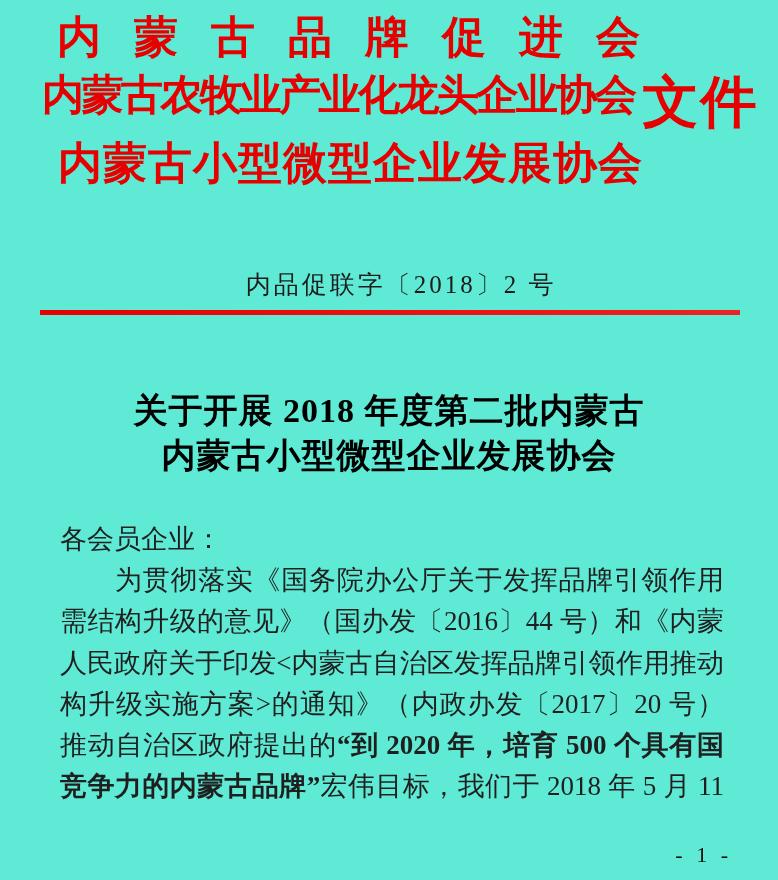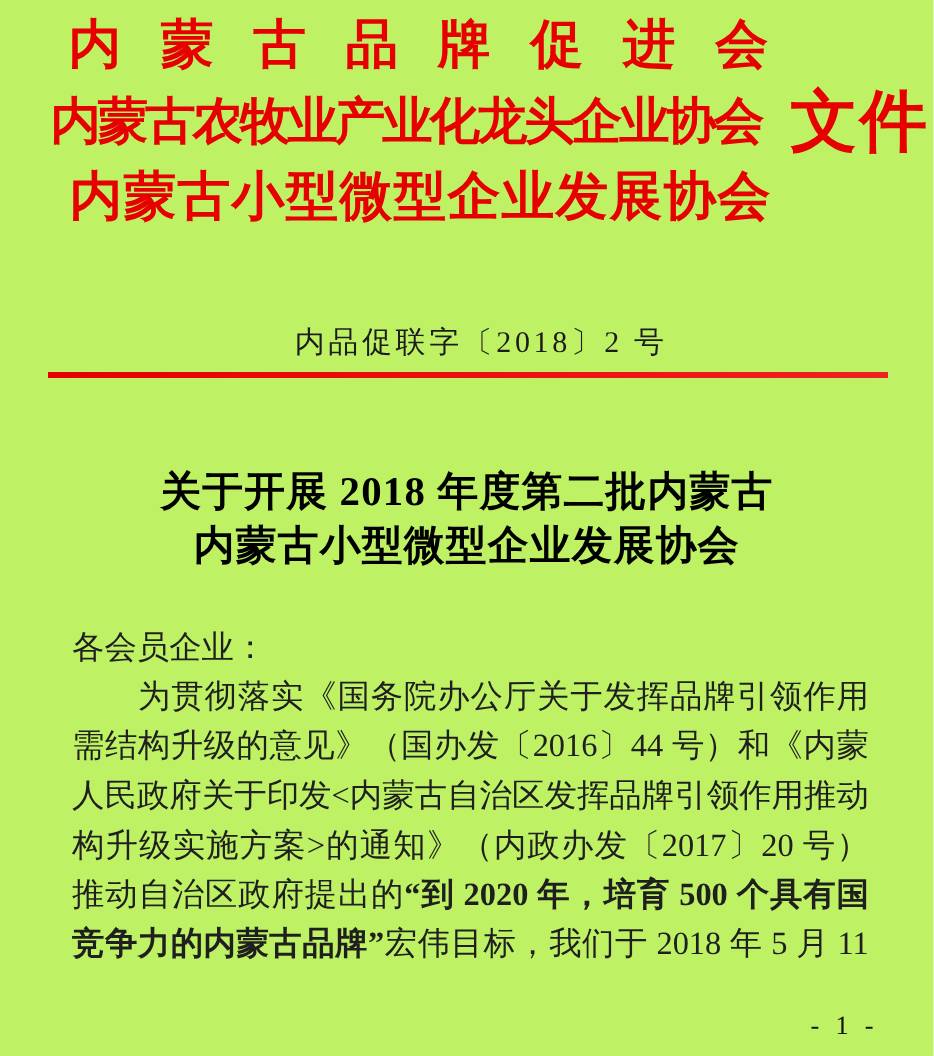--- a/index.html
+++ b/index.html
@@ -4,21 +4,21 @@
 <style>
   html, body {
     margin: 0;
     padding: 0;
     background: #ffffff;
   }
   .page {
     position: relative;
     width: 778px;
     height: 880px;
-    background: #bef264;
+    background: #5eead4;
     overflow: hidden;
     font-family: "Liberation Serif", "DejaVu Serif", serif;
     color: var(--ink, #1c1c1c);
   }
   
   .org {
     position: absolute;
     color: var(--red, #e60000);
     font-weight: 700;
     white-space: nowrap;
@@ -28,25 +28,23 @@
     left: 57px;
     top: 16px;
     font-size: 44px;
     letter-spacing: 33px;
   }
   .org2row {
     position: absolute;
     left: 42px;
     top: 74px;
     display: flex;
-    align-items: center;
     color: var(--red, #e60000);
     white-space: nowrap;
     line-height: 1;
-    gap: 16px;
   }
   .org2name {
     font-size: 42px;
     font-weight: 700;
     letter-spacing: -2.5px;
   }
   .doctype {
     font-size: 56px;
     font-weight: 900;
     letter-spacing: 2px;

